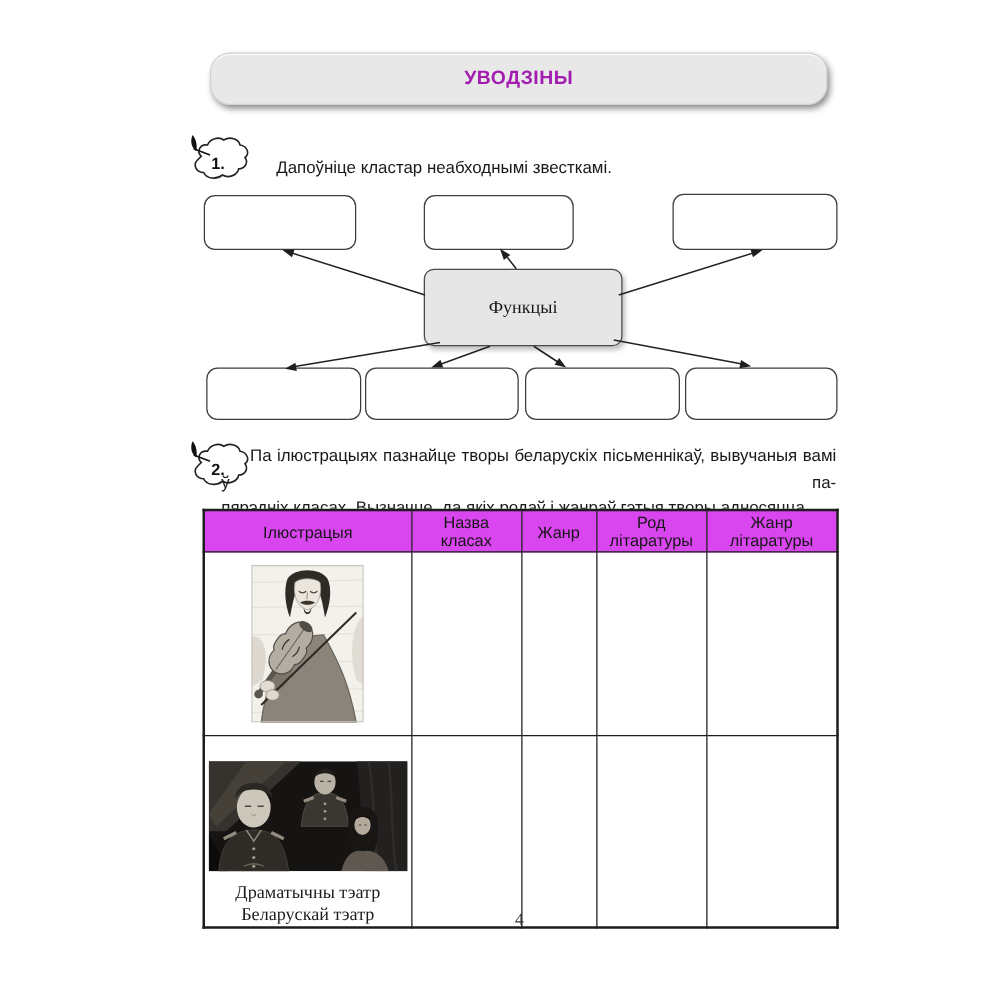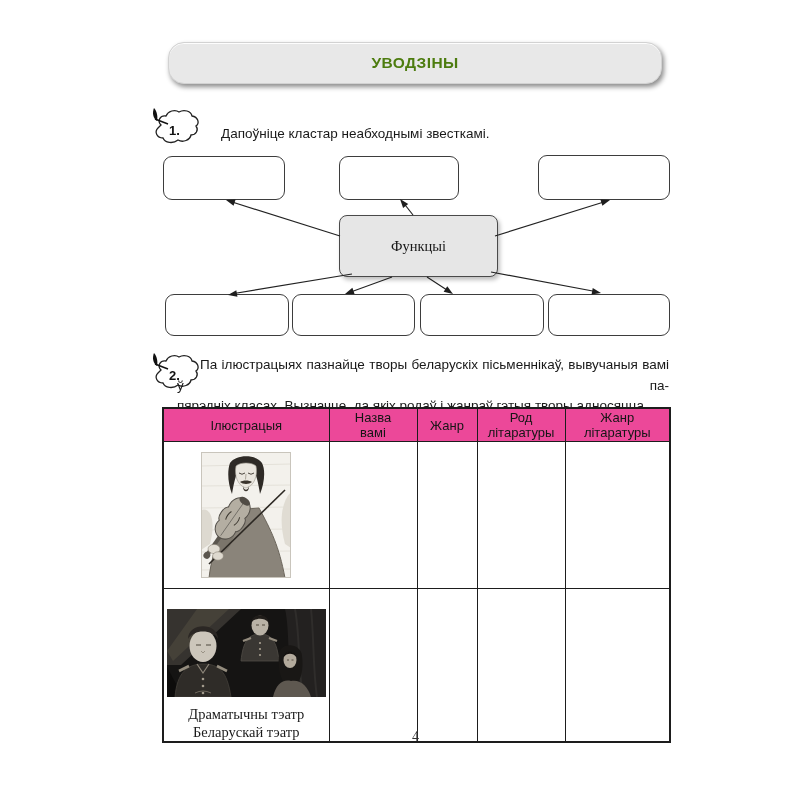--- a/index.html
+++ b/index.html
@@ -4,21 +4,21 @@
 <style>
   html,body{margin:0;padding:0;background:#fff;}
   .page{position:relative;width:800px;height:800px;background:#ffffff;overflow:hidden;
         font-family:"Liberation Sans", sans-serif;color:#1c1c1c;}
 
   
   .banner{position:absolute;left:168px;top:42px;width:492px;height:40px;
           background:#e8e8e8;border:1px solid #d2d2d2;border-radius:16px;
           box-shadow:2px 3px 5px rgba(0,0,0,.45), inset 0 1px 0 #fdfdfd;
           display:flex;align-items:center;justify-content:center;}
-  .banner span{font-weight:bold;font-size:15.5px;letter-spacing:.4px;color:#4d7c0f;}
+  .banner span{font-weight:bold;font-size:15.5px;letter-spacing:.4px;color:#a21caf;}
 
   
   .task-icon{position:absolute;width:56px;height:46px;}
   .ti1{left:148px;top:106px;}
   .ti2{left:148px;top:351px;}
   .task-num{position:absolute;left:21px;top:17px;font-weight:bold;font-size:13px;color:#111;}
 
   .task-text{position:absolute;font-size:13.5px;line-height:20.5px;color:#191919;}
   .t1{left:221px;top:124px;width:440px;}
   .t2{left:177px;top:355px;width:492px;}
@@ -40,21 +40,21 @@
            display:flex;flex-direction:row;align-items:center;justify-content:center;
            font-family:"Liberation Serif","DejaVu Serif",serif;font-size:14.5px;line-height:19px;color:#181818;}
 
   .arrows{position:absolute;left:0;top:0;width:800px;height:800px;pointer-events:none;}
 
   
   .qtable{position:absolute;left:162px;top:407px;width:507px;border-collapse:collapse;
           table-layout:fixed;background:#fff;border:2px solid #1d1d1d;}
   .qtable th,.qtable td{border:1.3px solid #1d1d1d;padding:0;vertical-align:middle;}
   .qtable th{font-size:13px;font-weight:normal;line-height:15px;text-align:center;color:#161616;
-             height:32px;background:#ec4899;}
+             height:32px;background:#d946ef;}
   .qtable tr.r1{height:147px;}
   .qtable tr.r2{height:140px;}
   .illus-cell{text-align:center;vertical-align:middle;}
   .illus-cell .img-wrap{display:flex;flex-direction:column;align-items:center;justify-content:flex-start;}
   .caption{font-family:"Liberation Serif","DejaVu Serif",serif;font-size:14.5px;line-height:17.5px;
            color:#1b1b1b;margin-top:9px;}
   .caption span{display:block;text-align:center;}
 
   .page-num{position:absolute;left:162px;top:729px;width:507px;text-align:center;
             font-family:"Liberation Serif","DejaVu Serif",serif;font-size:14px;color:#333;}
@@ -129,21 +129,21 @@
       <col style="width:166px">
         <col style="width:88px">
         <col style="width:60px">
         <col style="width:88px">
         <col style="width:105px">
     </colgroup>
     <thead>
       <tr>
         <th style="white-space:pre-line">Ілюстрацыя</th>
         <th style="white-space:pre-line">Назва
-вамі</th>
+класах</th>
         <th style="white-space:pre-line">Жанр</th>
         <th style="white-space:pre-line">Род
 літаратуры</th>
         <th style="white-space:pre-line">Жанр
 літаратуры</th>
       </tr>
     </thead>
     <tbody>
       <tr class="r1">
         <td class="illus-cell">

